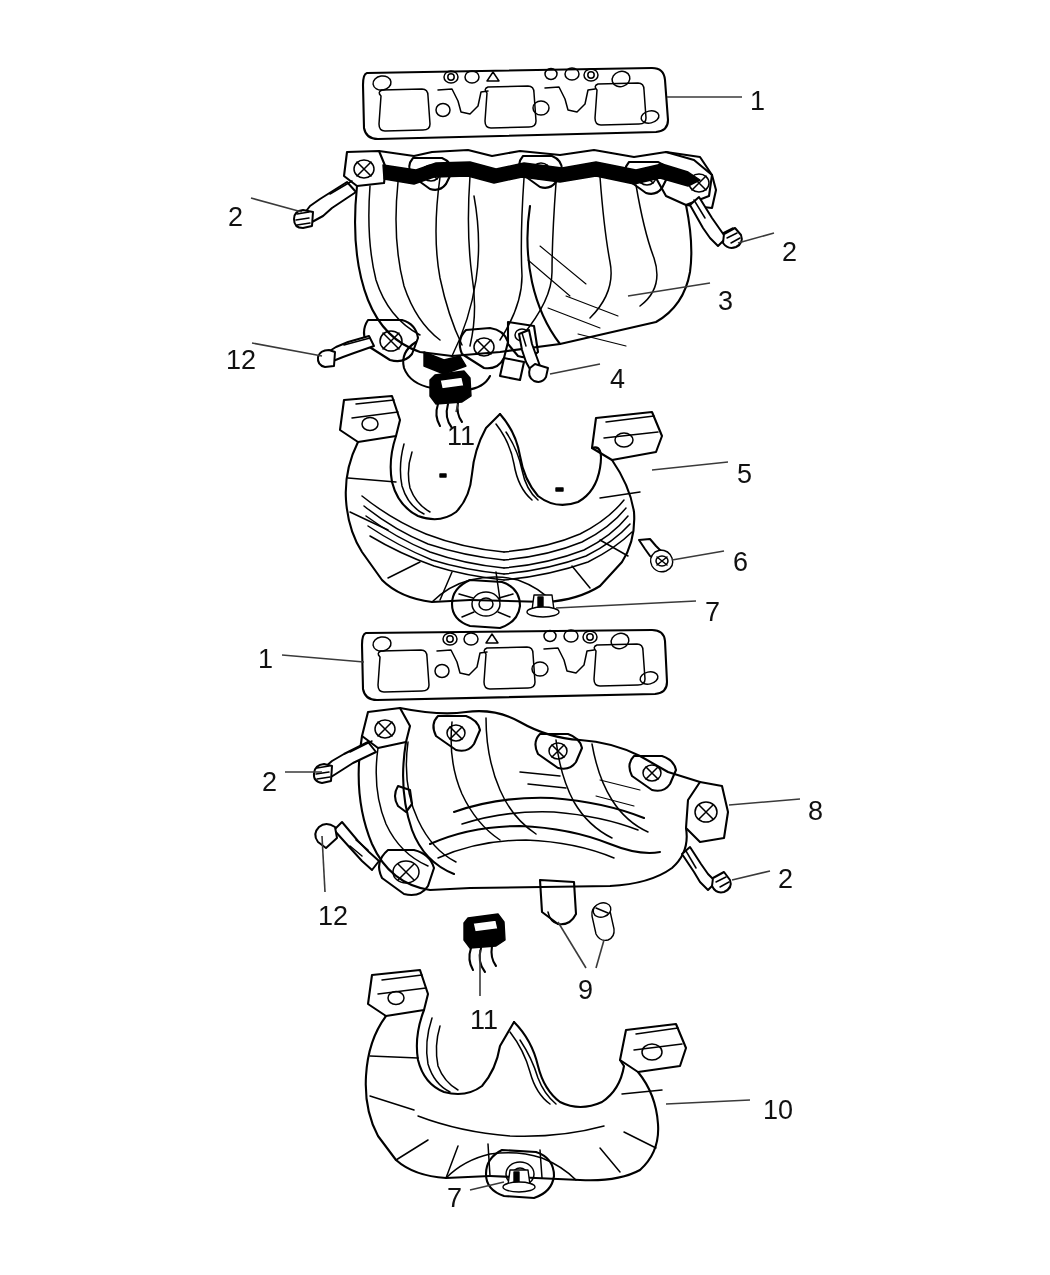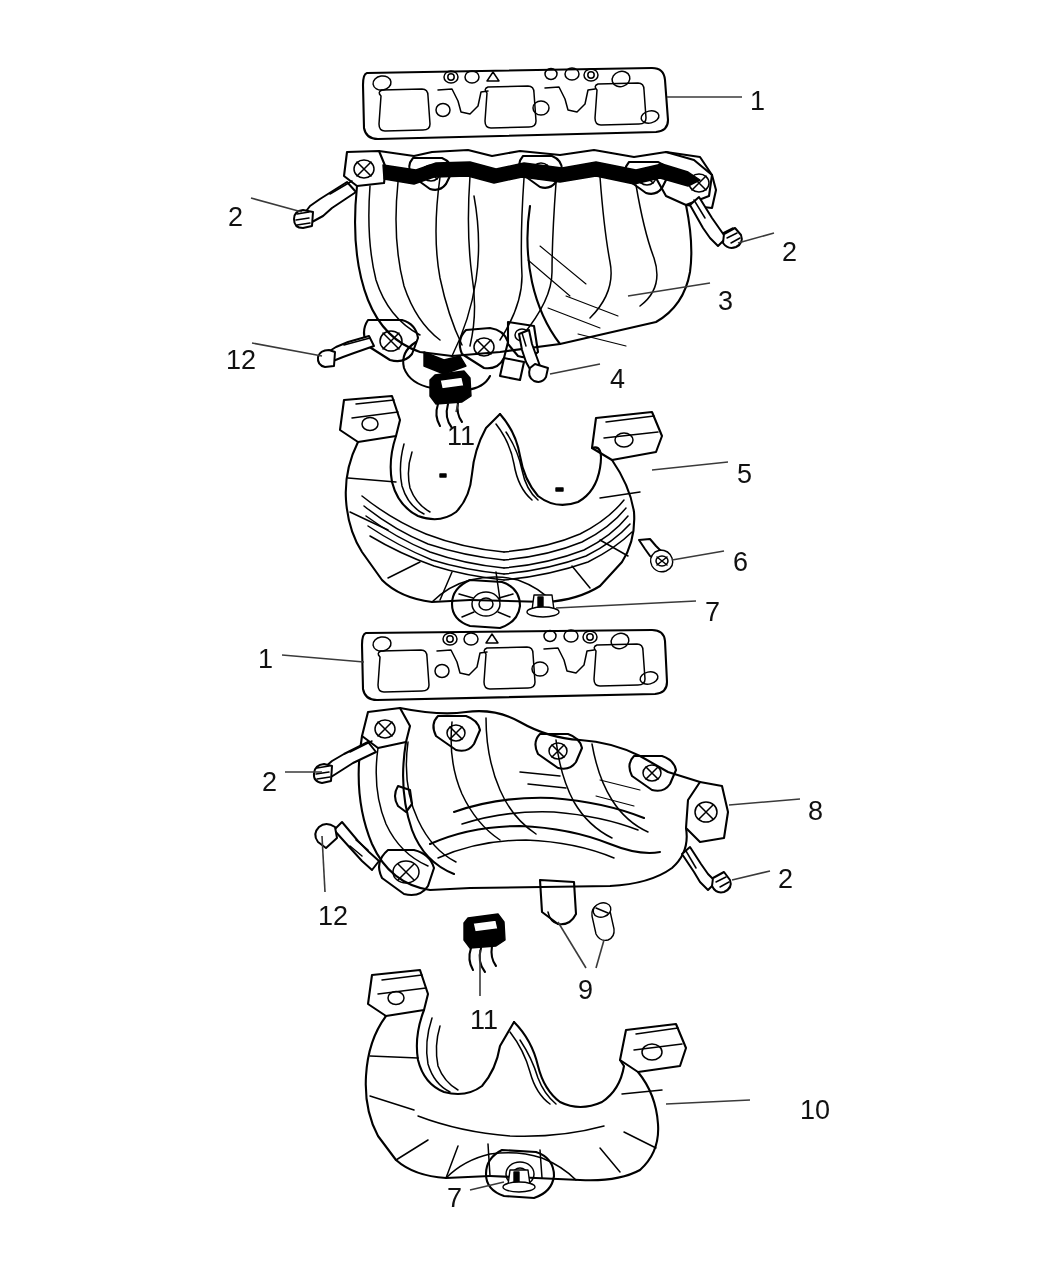--- a/index.html
+++ b/index.html
@@ -356,16 +356,16 @@
 <div class="callout" style="left:737px;top:461px;">5</div>
 <div class="callout" style="left:733px;top:549px;">6</div>
 <div class="callout" style="left:705px;top:599px;">7</div>
 <div class="callout" style="left:258px;top:646px;">1</div>
 <div class="callout" style="left:262px;top:769px;">2</div>
 <div class="callout" style="left:808px;top:798px;">8</div>
 <div class="callout" style="left:778px;top:866px;">2</div>
 <div class="callout" style="left:318px;top:903px;">12</div>
 <div class="callout" style="left:578px;top:977px;">9</div>
 <div class="callout" style="left:470px;top:1007px;">11</div>
-<div class="callout" style="left:800px;top:1097px;">10</div>
+<div class="callout" style="left:763px;top:1097px;">10</div>
 <div class="callout" style="left:447px;top:1185px;">7</div>
 
 </div>
 
 </body></html>

